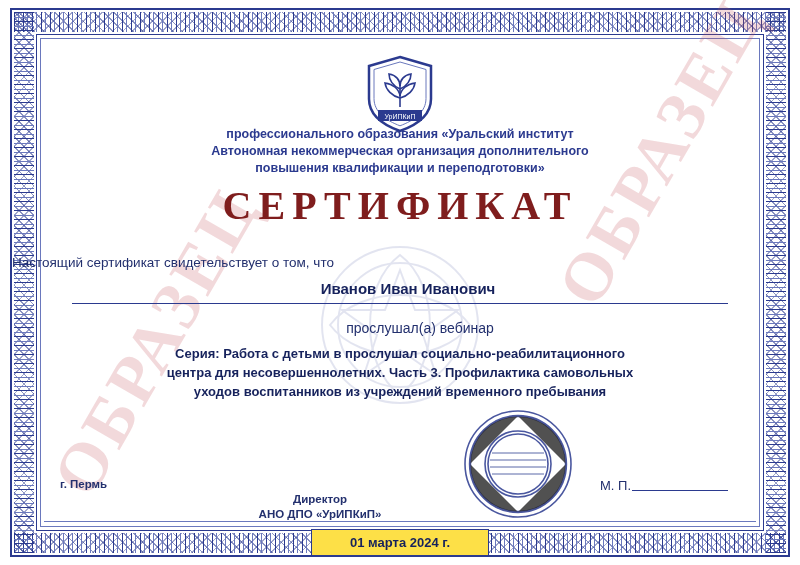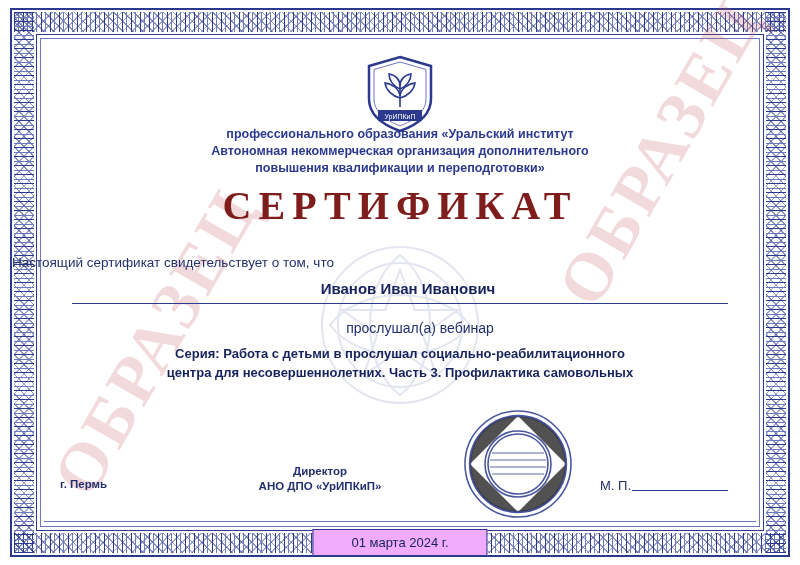--- a/index.html
+++ b/index.html
@@ -212,21 +212,21 @@
   
   .city {
     position: absolute;
     left: 60px; top: 478px;
     color: #23306e;
     font-size: 11.5px;
     font-weight: bold;
   }
   .director {
     position: absolute;
-    left: 210px; top: 464px;
+    left: 210px; top: 492px;
     width: 220px;
     text-align: center;
     color: #23306e;
     font-size: 11.5px;
     line-height: 15px;
     font-weight: bold;
   }
   .mp {
     position: absolute;
     left: 600px; top: 478px;
@@ -254,24 +254,24 @@
     width: 712px; height: 1px;
     background: #6a78bd;
   }
   .date-box {
     position: absolute;
     left: 50%;
     transform: translateX(-50%);
     top: 529px;
     padding: 5px 38px;
     border: 1.5px solid #2b3a8f;
-    background: #f0abfc;
+    background: #fde047;
     color: #16225c;
     font-size: 13px;
-    font-weight: normal;
+    font-weight: bold;
     text-align: center;
   }
 </style>
 </head>
 <body>
 
 <div class="page">
 
   <div class="border-outer"></div>
   <div class="ornament orn-top"></div>
@@ -320,20 +320,21 @@
 
   <div class="title">СЕРТИФИКАТ</div>
 
   <div class="subtitle">Настоящий сертификат свидетельствует о том, что</div>
   <div class="name">Иванов Иван Иванович</div>
   <div class="name-rule"></div>
   <div class="action">прослушал(а) вебинар</div>
   <div class="course">
     <div>Серия: Работа с детьми в прослушал социально-реабилитационного</div>
     <div>центра для несовершеннолетних. Часть 3. Профилактика самовольных</div>
+    <div>уходов воспитанников из учреждений временного пребывания</div>
   </div>
 
   <div class="stamp">
     <svg viewBox="0 0 112 112" width="112" height="112">
       <g fill="none" stroke="#2b3a8f" stroke-width="1.6">
         <circle cx="56" cy="56" r="53"></circle>
         <circle cx="56" cy="56" r="48" stroke-width="2.4"></circle>
         <circle cx="56" cy="56" r="33"></circle>
         <circle cx="56" cy="56" r="30"></circle>
       </g>

